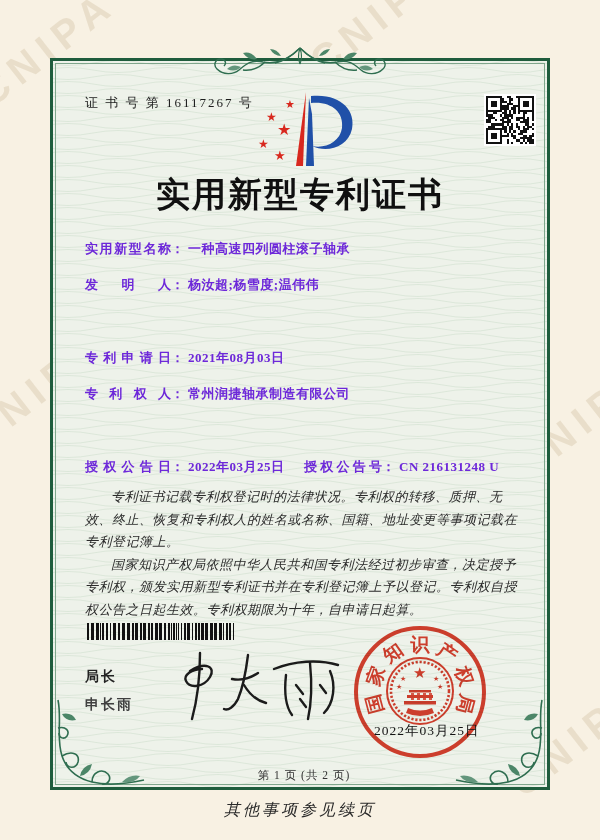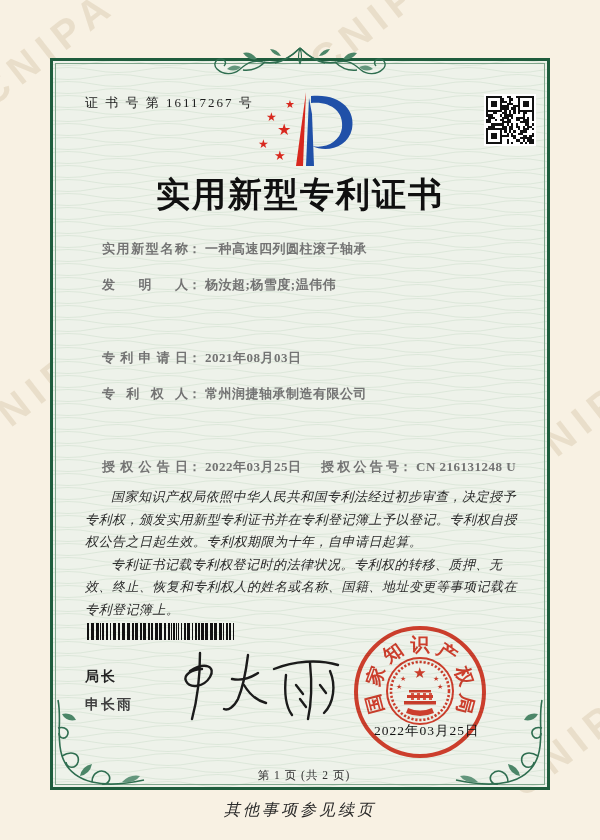--- a/index.html
+++ b/index.html
@@ -30,21 +30,21 @@
   .guilloche{position:absolute;inset:0;width:100%;height:100%;}
   .ornament{position:absolute;z-index:3;pointer-events:none;}
   .content{position:absolute;z-index:4;}
   .cert-no{left:85px;top:94px;font-size:13px;letter-spacing:2px;text-align:right;}
   .logo{left:252px;top:88px;width:112px;height:84px;}
   .qr{left:484px;top:94px;width:48px;height:48px;background:#fff;padding:2px;}
   .title{
     left:0;top:172px;width:600px;text-align:center;
     font-size:34px;font-weight:bold;letter-spacing:2px;color:#101010;
   }
-  .field-row{left:102px;width:432px;font-size:13px;line-height:18px;font-weight:600;color:#737373;}
+  .field-row{left:85px;width:432px;font-size:13px;line-height:18px;font-weight:600;color:#6d28d9;}
   .f-label{display:inline-block;width:86px;text-align:justify;text-align-last:justify;vertical-align:top;}
   .f-colon{display:inline-block;margin-right:4px;}
   .f-value{letter-spacing:.5px;}
   .pair2{position:absolute;left:219px;top:0;}
   .pair2 .f-label{width:78px;}
   .body-text{
     left:85px;top:486px;width:432px;
     font-size:13px;line-height:22.5px;font-style:italic;
     color:#2a2a2a;letter-spacing:.5px;
   }
@@ -429,22 +429,22 @@
     <span class="f-label">专利权人</span><span class="f-colon">：</span><span class="f-value">常州润捷轴承制造有限公司</span>
   </div>
   <div class="content field-row" style="position:absolute;top:458px">
     <span class="f-label">授权公告日</span><span class="f-colon">：</span><span class="f-value">2022年03月25日</span>
     <span class="pair2">
       <span class="f-label">授权公告号</span><span class="f-colon">：</span><span class="f-value">CN 216131248 U</span>
     </span>
   </div>
 
   <div class="content body-text" style="position:absolute">
+    <p>专利证书记载专利权登记时的法律状况。专利权的转移、质押、无效、终止、恢复和专利权人的姓名或名称、国籍、地址变更等事项记载在专利登记簿上。</p>
     <p>国家知识产权局依照中华人民共和国专利法经过初步审查，决定授予专利权，颁发实用新型专利证书并在专利登记簿上予以登记。专利权自授权公告之日起生效。专利权期限为十年，自申请日起算。</p>
-    <p>专利证书记载专利权登记时的法律状况。专利权的转移、质押、无效、终止、恢复和专利权人的姓名或名称、国籍、地址变更等事项记载在专利登记簿上。</p>
   </div>
 
   <svg class="content barcode" style="position:absolute" id="barcode" viewBox="0 0 156 17" preserveAspectRatio="none">
       <rect x="2" y="0" width="2" height="17" fill="#111"></rect>
       <rect x="6" y="0" width="3" height="17" fill="#111"></rect>
       <rect x="11" y="0" width="3" height="17" fill="#111"></rect>
       <rect x="15" y="0" width="1" height="17" fill="#111"></rect>
       <rect x="17" y="0" width="2" height="17" fill="#111"></rect>
       <rect x="21" y="0" width="2" height="17" fill="#111"></rect>
       <rect x="25" y="0" width="1" height="17" fill="#111"></rect>

